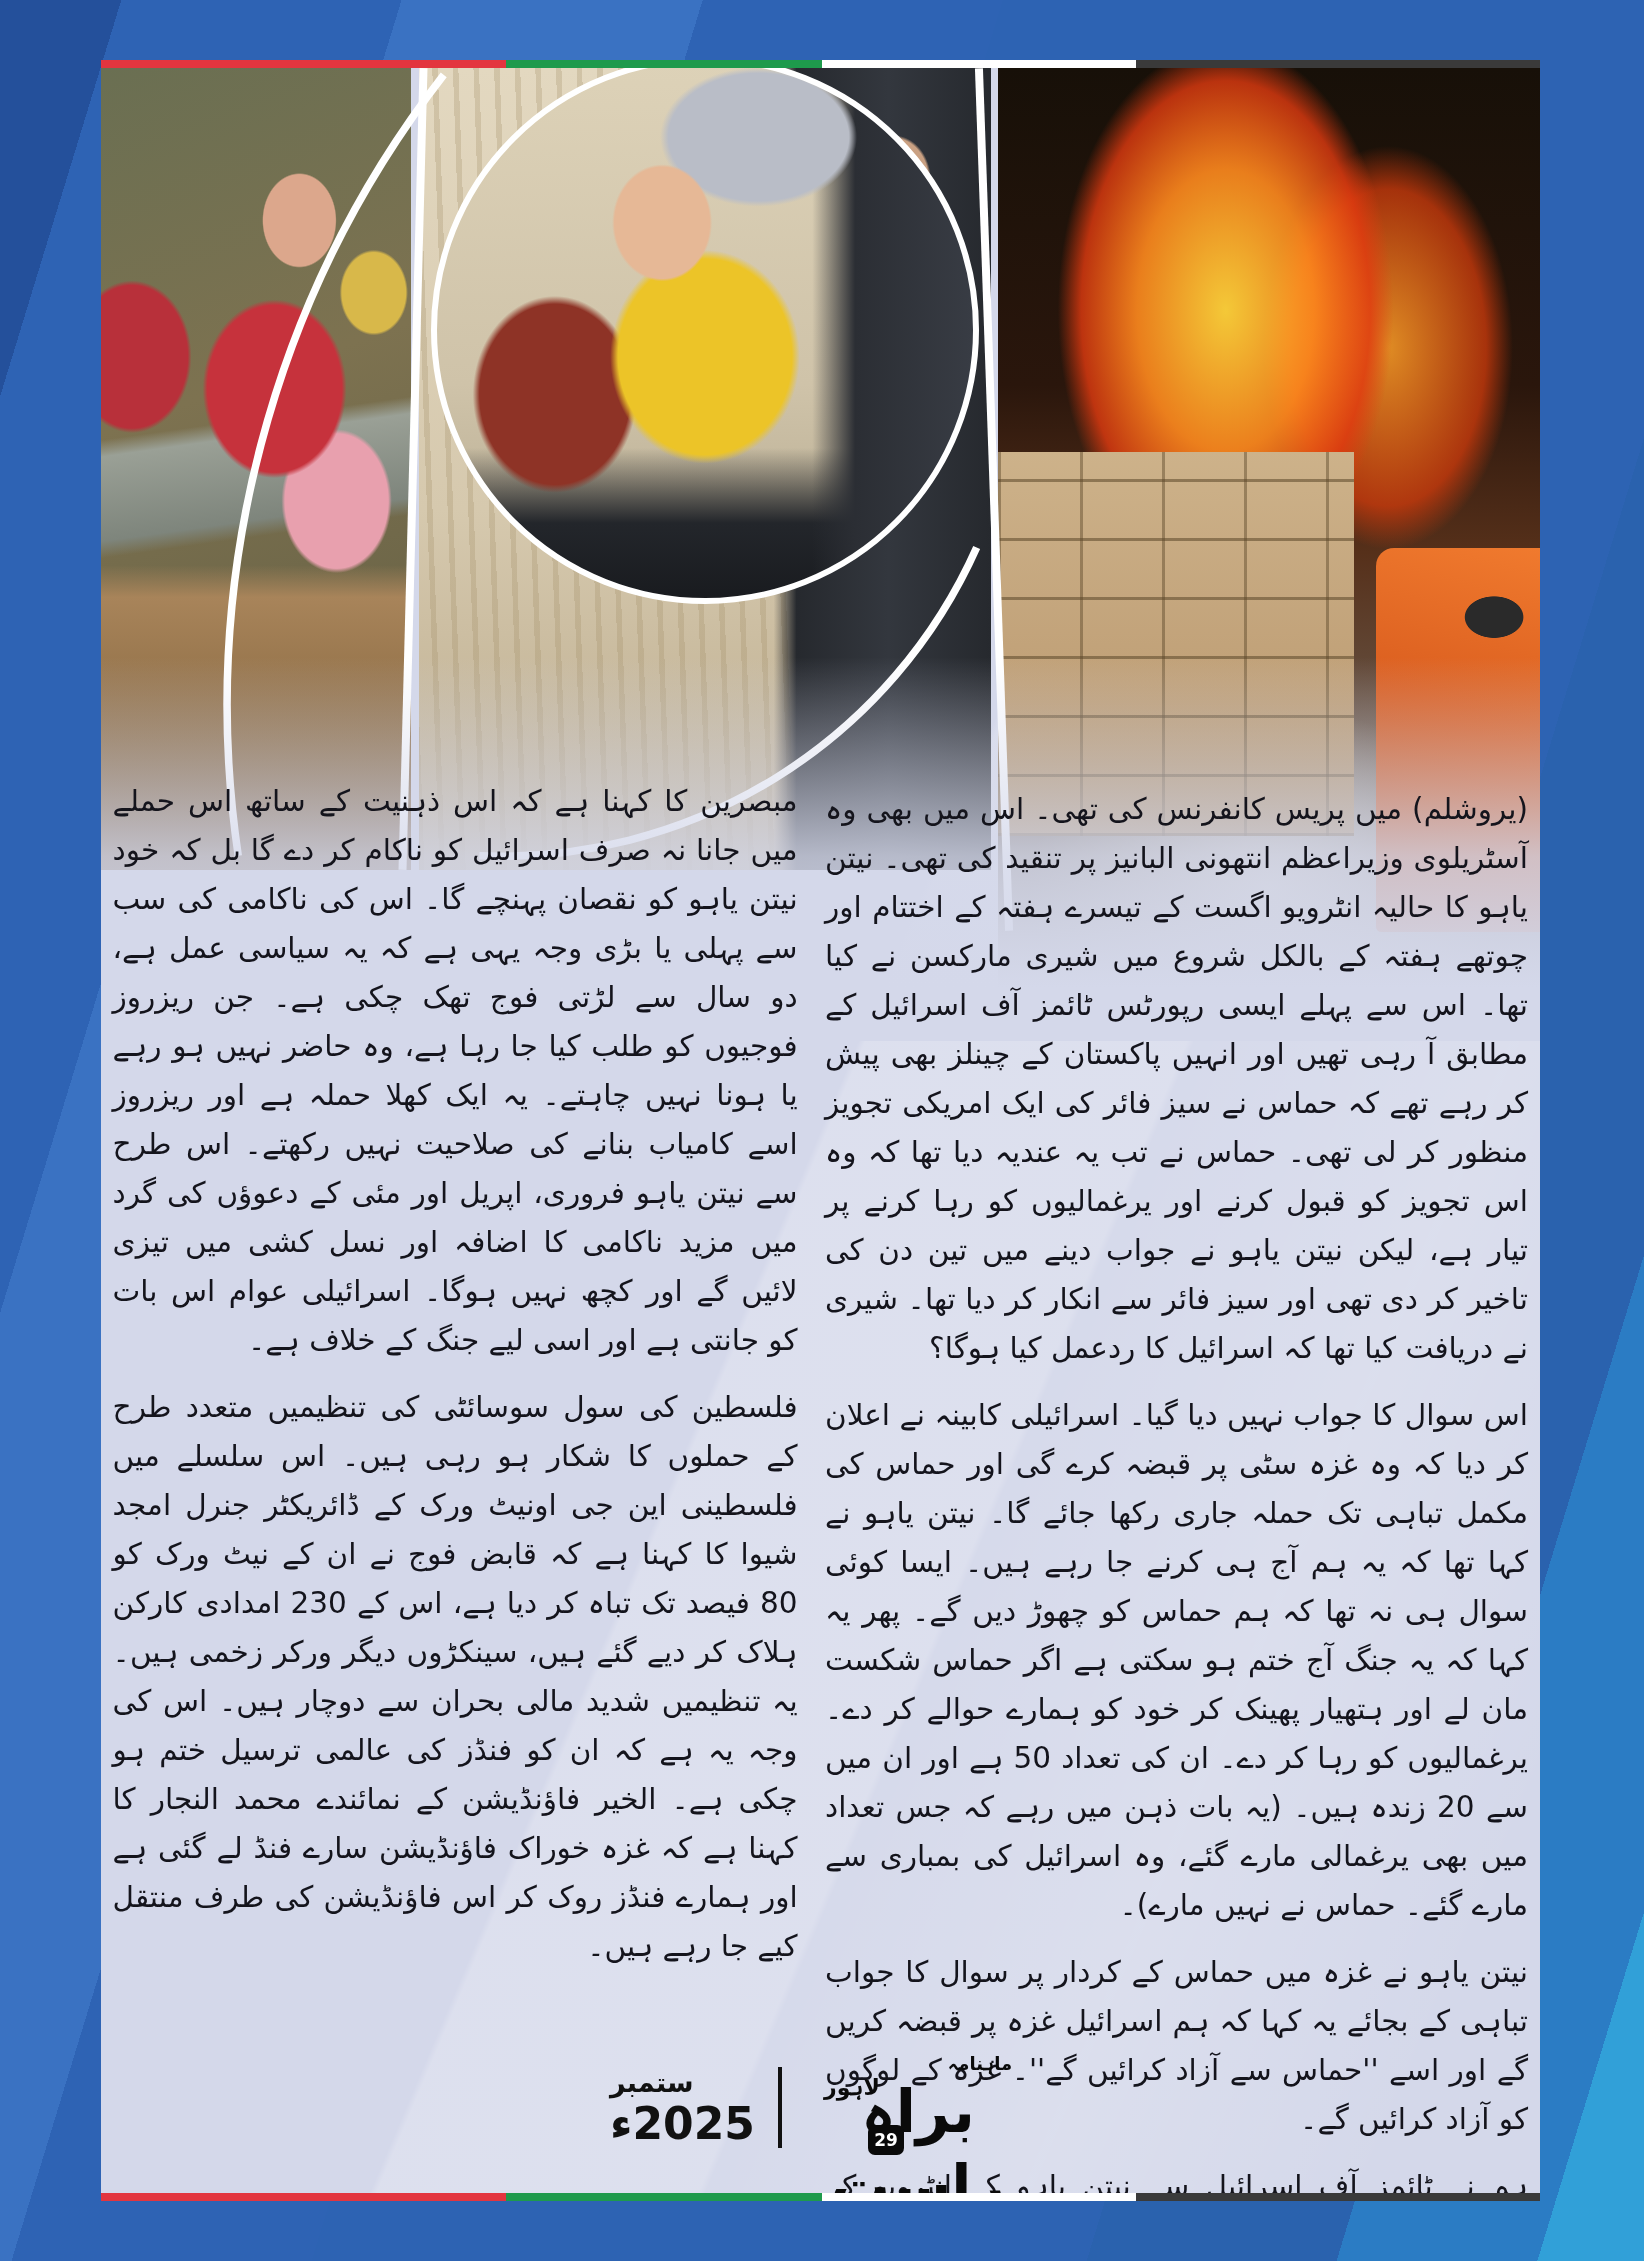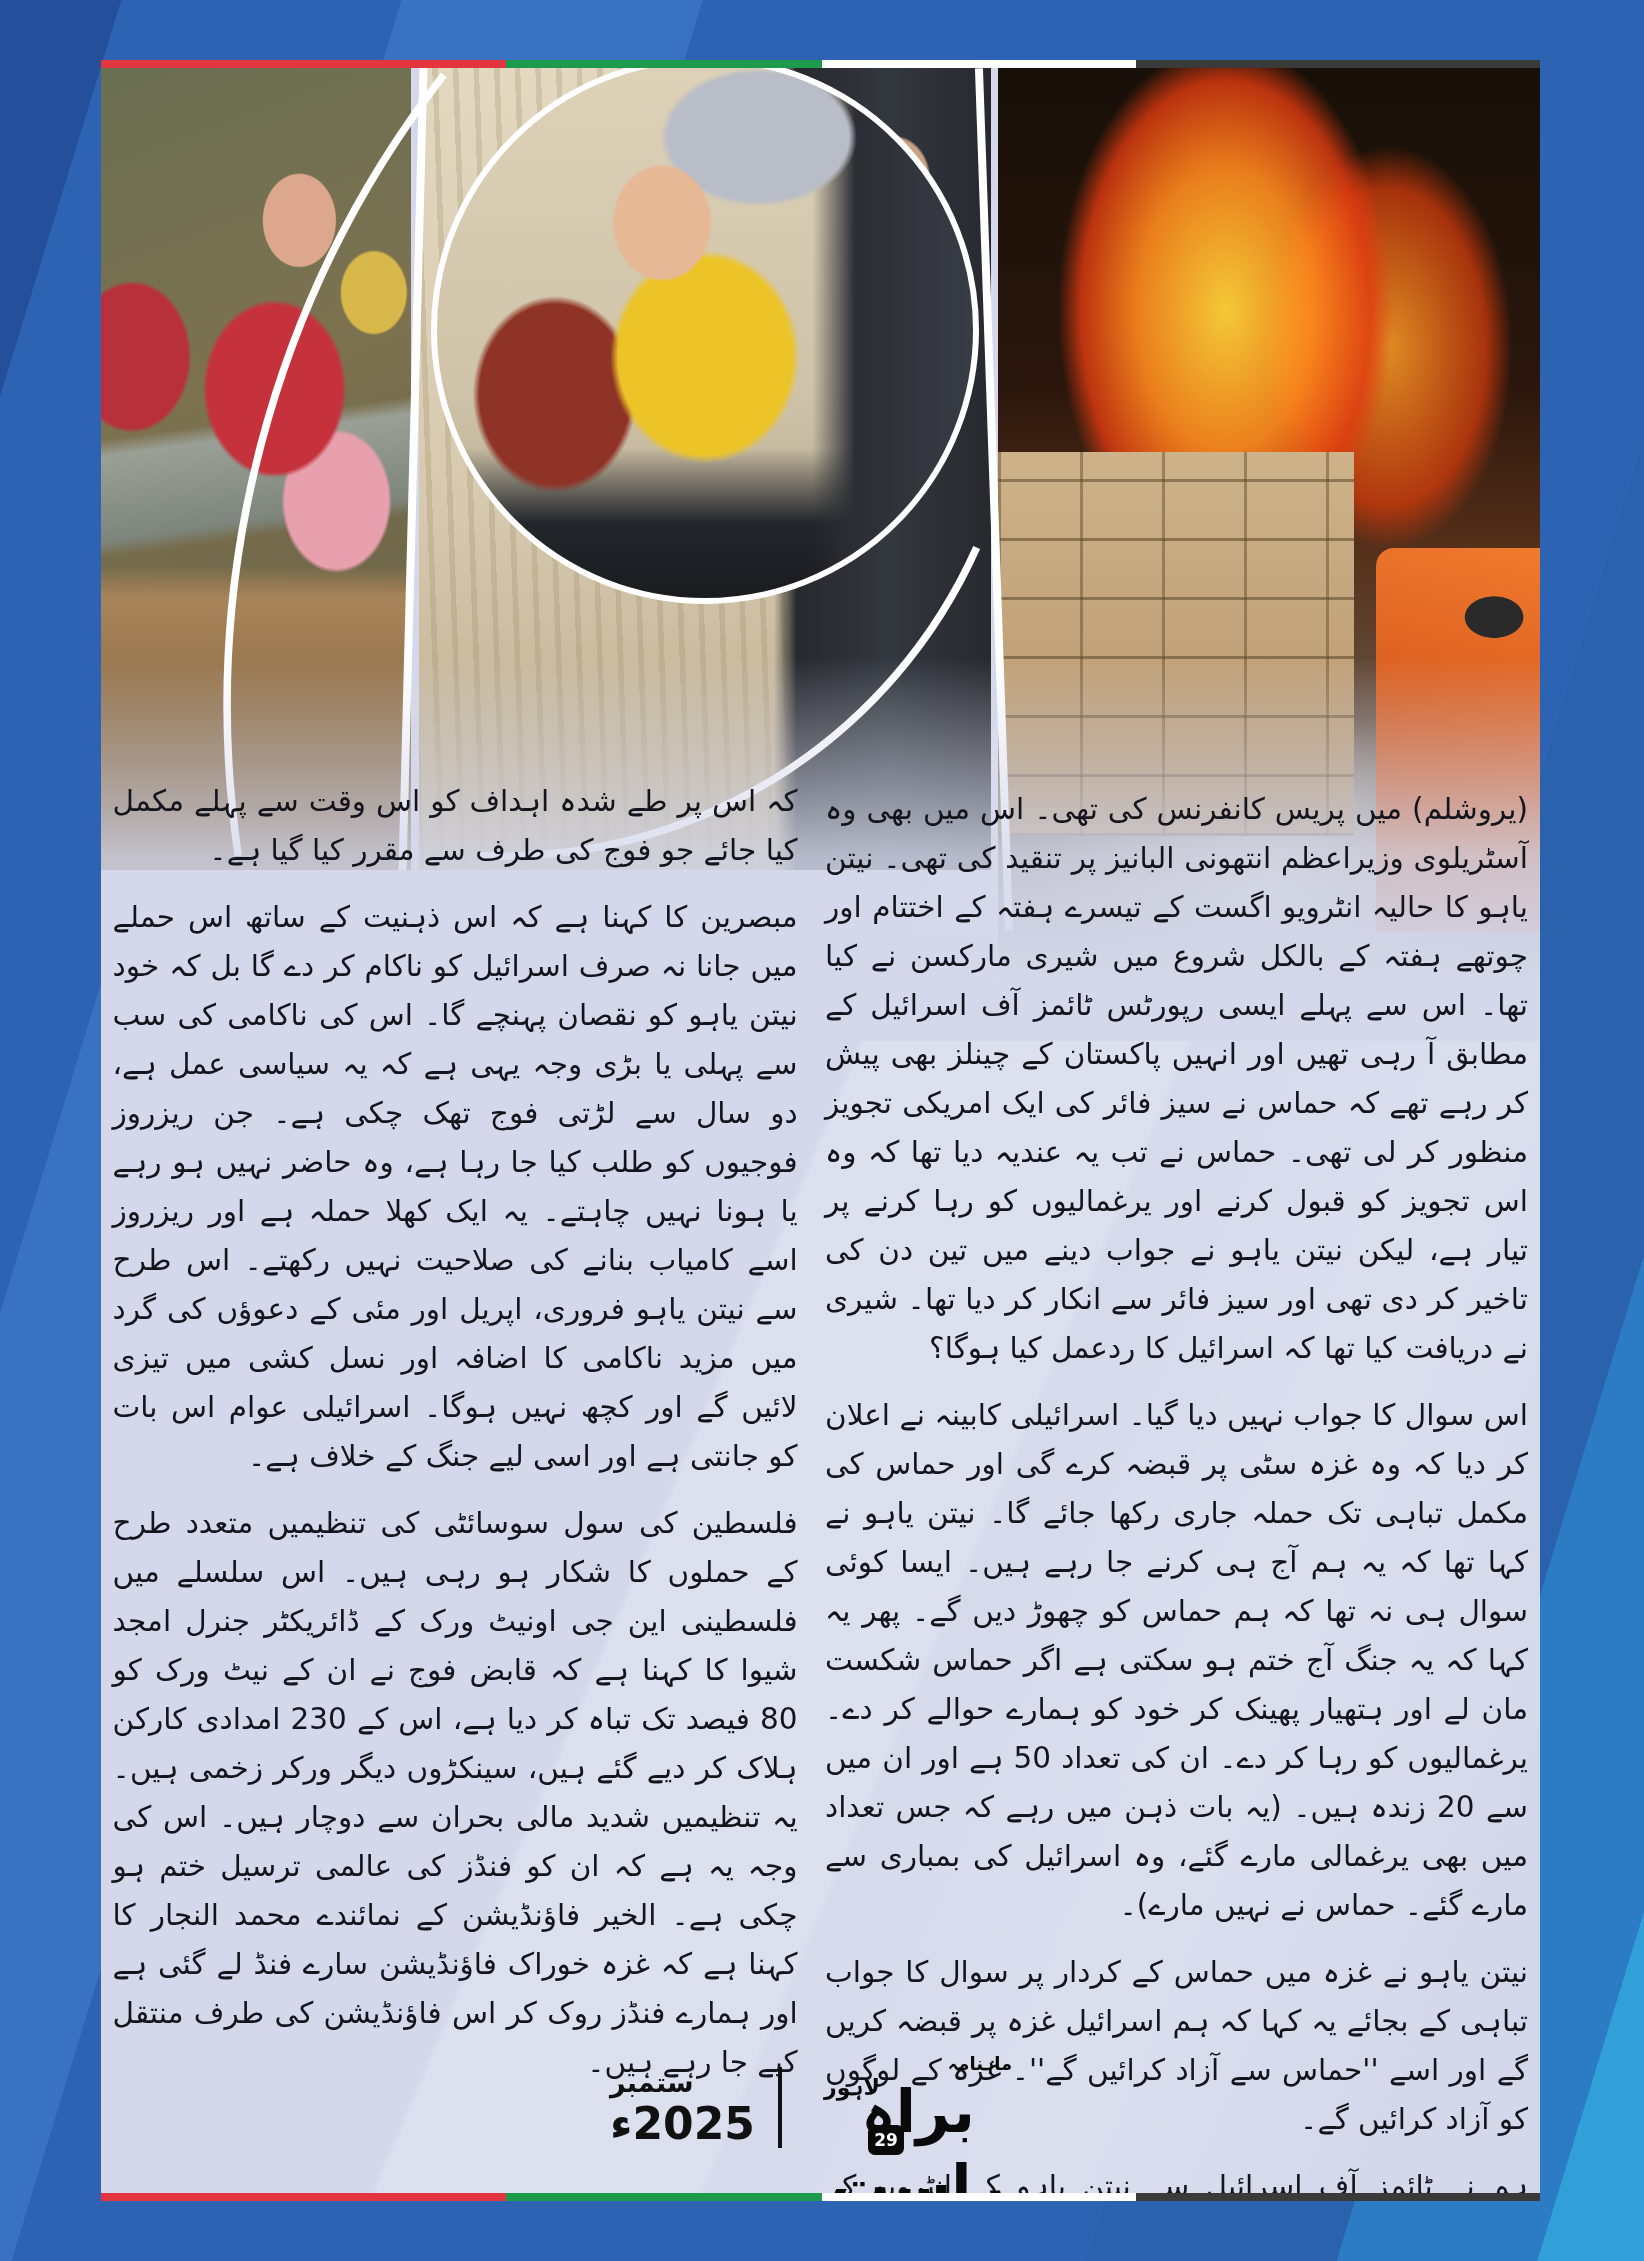--- a/index.html
+++ b/index.html
@@ -145,21 +145,20 @@
 
   <div class="col col-right">
     <p>(یروشلم) میں پریس کانفرنس کی تھی۔ اس میں بھی وہ آسٹریلوی وزیراعظم انتھونی البانیز پر تنقید کی تھی۔ نیتن یاہو کا حالیہ انٹرویو اگست کے تیسرے ہفتہ کے اختتام اور چوتھے ہفتہ کے بالکل شروع میں شیری مارکسن نے کیا تھا۔ اس سے پہلے ایسی رپورٹس ٹائمز آف اسرائیل کے مطابق آ رہی تھیں اور انہیں پاکستان کے چینلز بھی پیش کر رہے تھے کہ حماس نے سیز فائر کی ایک امریکی تجویز منظور کر لی تھی۔ حماس نے تب یہ عندیہ دیا تھا کہ وہ اس تجویز کو قبول کرنے اور یرغمالیوں کو رہا کرنے پر تیار ہے، لیکن نیتن یاہو نے جواب دینے میں تین دن کی تاخیر کر دی تھی اور سیز فائر سے انکار کر دیا تھا۔ شیری نے دریافت کیا تھا کہ اسرائیل کا ردعمل کیا ہوگا؟</p>
     <p>اس سوال کا جواب نہیں دیا گیا۔ اسرائیلی کابینہ نے اعلان کر دیا کہ وہ غزہ سٹی پر قبضہ کرے گی اور حماس کی مکمل تباہی تک حملہ جاری رکھا جائے گا۔ نیتن یاہو نے کہا تھا کہ یہ ہم آج ہی کرنے جا رہے ہیں۔ ایسا کوئی سوال ہی نہ تھا کہ ہم حماس کو چھوڑ دیں گے۔ پھر یہ کہا کہ یہ جنگ آج ختم ہو سکتی ہے اگر حماس شکست مان لے اور ہتھیار پھینک کر خود کو ہمارے حوالے کر دے۔ یرغمالیوں کو رہا کر دے۔ ان کی تعداد 50 ہے اور ان میں سے 20 زندہ ہیں۔ (یہ بات ذہن میں رہے کہ جس تعداد میں بھی یرغمالی مارے گئے، وہ اسرائیل کی بمباری سے مارے گئے۔ حماس نے نہیں مارے)۔</p>
     <p>نیتن یاہو نے غزہ میں حماس کے کردار پر سوال کا جواب تباہی کے بجائے یہ کہا کہ ہم اسرائیل غزہ پر قبضہ کریں گے اور اسے ''حماس سے آزاد کرائیں گے''۔ غزہ کے لوگوں کو آزاد کرائیں گے۔</p>
     <p>ہم نے ٹائمز آف اسرائیل سے نیتن یاہو کے انٹرویو کے اقتباسات پیش کیے ہیں۔</p>
 
   </div>
 
   <div class="col col-left">
-    <p>کہ اس پر طے شدہ اہداف کو اس وقت سے پہلے مکمل کیا جائے جو فوج کی طرف سے مقرر کیا گیا ہے۔</p>
     <p>مبصرین کا کہنا ہے کہ اس ذہنیت کے ساتھ اس حملے میں جانا نہ صرف اسرائیل کو ناکام کر دے گا بل کہ خود نیتن یاہو کو نقصان پہنچے گا۔ اس کی ناکامی کی سب سے پہلی یا بڑی وجہ یہی ہے کہ یہ سیاسی عمل ہے، دو سال سے لڑتی فوج تھک چکی ہے۔ جن ریزروز فوجیوں کو طلب کیا جا رہا ہے، وہ حاضر نہیں ہو رہے یا ہونا نہیں چاہتے۔ یہ ایک کھلا حملہ ہے اور ریزروز اسے کامیاب بنانے کی صلاحیت نہیں رکھتے۔ اس طرح سے نیتن یاہو فروری، اپریل اور مئی کے دعوؤں کی گرد میں مزید ناکامی کا اضافہ اور نسل کشی میں تیزی لائیں گے اور کچھ نہیں ہوگا۔ اسرائیلی عوام اس بات کو جانتی ہے اور اسی لیے جنگ کے خلاف ہے۔</p>
     <p>فلسطین کی سول سوسائٹی کی تنظیمیں متعدد طرح کے حملوں کا شکار ہو رہی ہیں۔ اس سلسلے میں فلسطینی این جی اونیٹ ورک کے ڈائریکٹر جنرل امجد شیوا کا کہنا ہے کہ قابض فوج نے ان کے نیٹ ورک کو 80 فیصد تک تباہ کر دیا ہے، اس کے 230 امدادی کارکن ہلاک کر دیے گئے ہیں، سینکڑوں دیگر ورکر زخمی ہیں۔ یہ تنظیمیں شدید مالی بحران سے دوچار ہیں۔ اس کی وجہ یہ ہے کہ ان کو فنڈز کی عالمی ترسیل ختم ہو چکی ہے۔ الخیر فاؤنڈیشن کے نمائندے محمد النجار کا کہنا ہے کہ غزہ خوراک فاؤنڈیشن سارے فنڈ لے گئی ہے اور ہمارے فنڈز روک کر اس فاؤنڈیشن کی طرف منتقل کیے جا رہے ہیں۔</p>
 
   </div>
 
   <div class="footer">
     <div class="issue-block">
       <span class="issue-month">ستمبر</span>
       <span class="issue-year">2025ء</span>
     </div>

